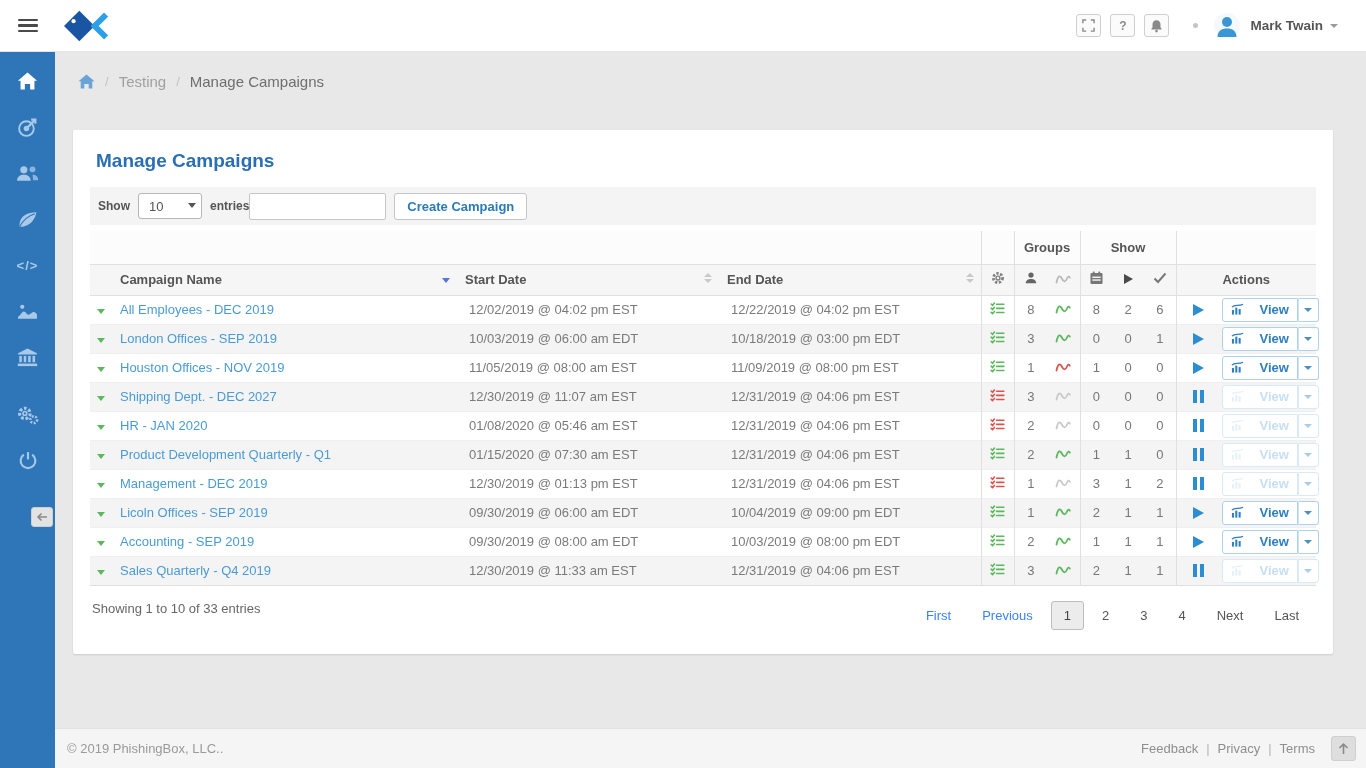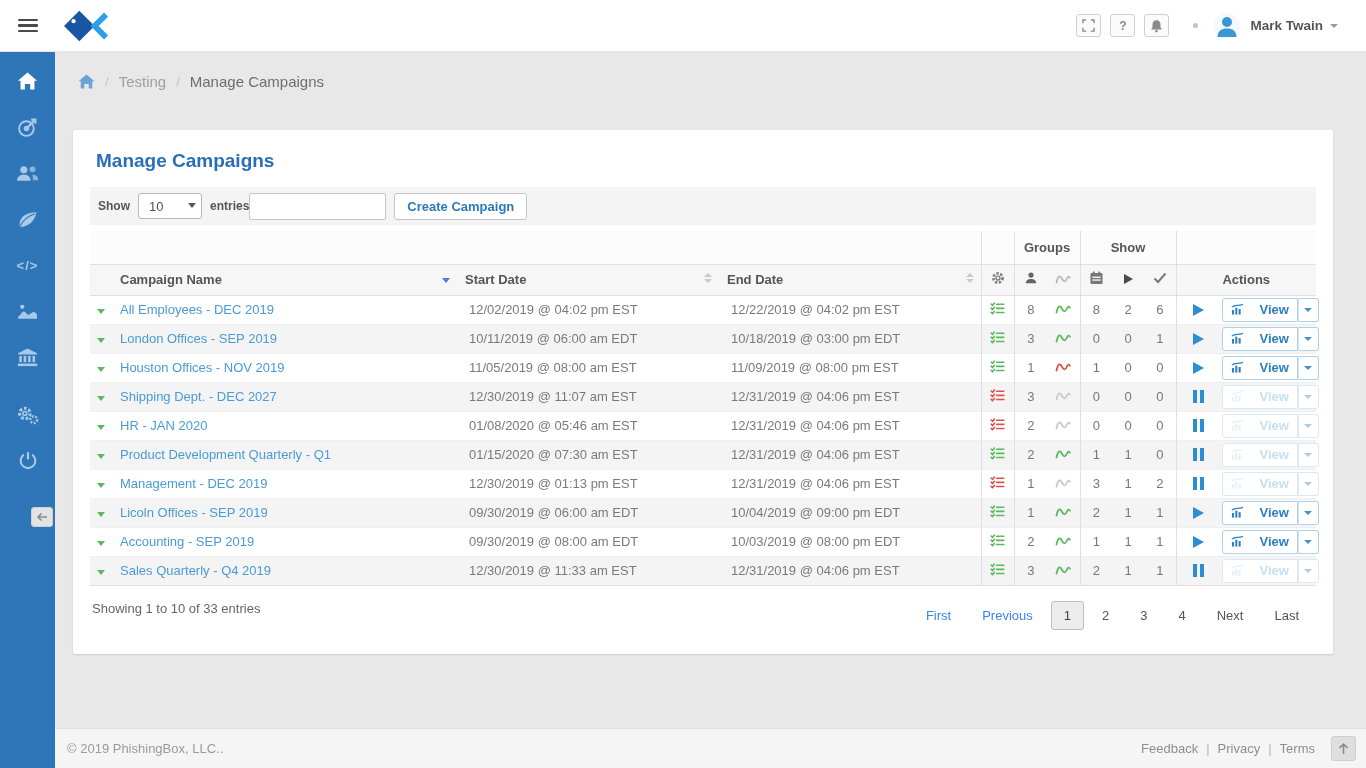--- a/index.html
+++ b/index.html
@@ -357,21 +357,21 @@
                   <button class="btn-view-caret">
                     <span class="i-caret-sm"></span>
                   </button>
                 </span>
               </span>
             </td>
           </tr>
           <tr class="even">
             <td class="c-caret"><span class="row-caret"></span></td>
             <td class="c-name"><a class="camp-link">London Offices - SEP 2019</a></td>
-            <td class="c-date">10/11/2019 @ 06:00 am EDT</td>
+            <td class="c-date">10/03/2019 @ 06:00 am EDT</td>
             <td class="c-date">10/18/2019 @ 03:00 pm EDT</td>
             <td class="c-icon bl"><span class="tone-green">
                 <svg width="15" height="14" viewBox="0 0 16 15" stroke="currentColor" stroke-width="1.7" fill="none" stroke-linecap="round">
                   <path d="M1.2 3.2 l1.5 1.4 2 -2.4"></path>
                   <path d="M7 3.4 h7.8"></path>
                   <path d="M1.2 7.7 l1.5 1.4 2 -2.4"></path>
                   <path d="M7 7.9 h7.8"></path>
                   <path d="M1.2 12.2 l1.5 1.4 2 -2.4"></path>
                   <path d="M7 12.4 h7.8"></path>
                 </svg>

